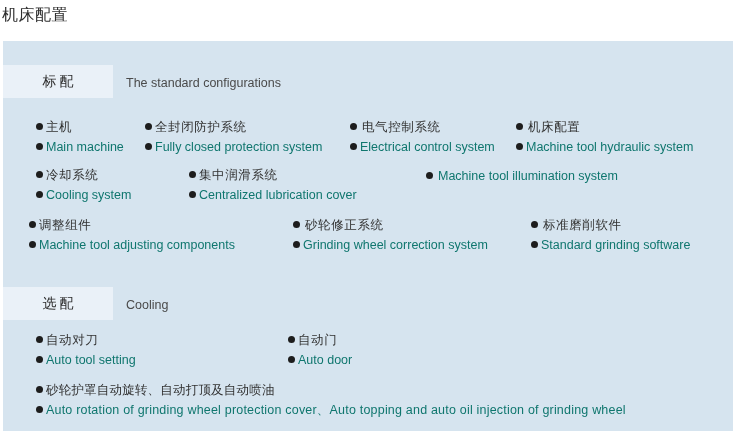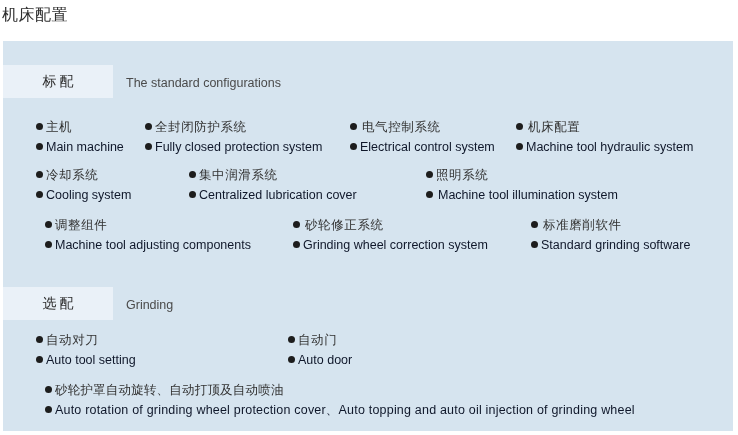--- a/index.html
+++ b/index.html
@@ -89,21 +89,21 @@
     white-space: nowrap;
   }
   .cell .cn {
     font-size: 12.5px;
     color: #313131;
     letter-spacing: 0.6px;
     line-height: 19px;
   }
   .cell .en {
     font-size: 12.5px;
-    color: #0f172a;
+    color: #0f766e;
     line-height: 20px;
   }
   .dot {
     display: inline-block;
     width: 7px;
     height: 7px;
     border-radius: 50%;
     background: #1d1d1d;
     margin-right: 3px;
     vertical-align: 1px;
@@ -155,27 +155,26 @@
       <div class="bullet-row" style="top:125px;">
         <div class="cell" style="left:33px;">
           <span class="cn"><span class="dot"></span><span>冷却系统</span></span>
           <span class="en"><span class="dot"></span><span>Cooling system</span></span>
         </div>
         <div class="cell" style="left:186px;">
           <span class="cn"><span class="dot"></span><span>集中润滑系统</span></span>
           <span class="en"><span class="dot"></span><span>Centralized lubrication cover</span></span>
         </div>
         <div class="cell" style="left:423px;">
-          <span class="cn"><span class="dot"></span><span>照明系统</span></span>
           <span class="en"><span class="dot gap"></span><span>Machine tool illumination system</span></span>
         </div>
       </div>
 
       <div class="bullet-row" style="top:175px;">
-        <div class="cell" style="left:42px;">
+        <div class="cell" style="left:26px;">
           <span class="cn"><span class="dot"></span><span>调整组件</span></span>
           <span class="en"><span class="dot"></span><span>Machine tool adjusting components</span></span>
         </div>
         <div class="cell" style="left:290px;">
           <span class="cn"><span class="dot gap"></span><span>砂轮修正系统</span></span>
           <span class="en"><span class="dot"></span><span>Grinding wheel correction system</span></span>
         </div>
         <div class="cell" style="left:528px;">
           <span class="cn"><span class="dot gap"></span><span>标准磨削软件</span></span>
           <span class="en"><span class="dot"></span><span>Standard grinding software</span></span>
@@ -184,38 +183,38 @@
 
     </div>
   </div>
 
   <div>
 
     <div class="section-head" style="position:absolute; left:0; top:246px; width:646px;">
       <div class="section-tab">
         <span class="section-tab-label">选配</span>
       </div>
-      <div class="section-sub">Grinding</div>
+      <div class="section-sub">Cooling</div>
     </div>
 
     <div class="rows">
 
       <div class="bullet-row" style="top:290px;">
         <div class="cell" style="left:33px;">
           <span class="cn"><span class="dot"></span><span>自动对刀</span></span>
           <span class="en"><span class="dot"></span><span>Auto tool setting</span></span>
         </div>
         <div class="cell" style="left:285px;">
           <span class="cn"><span class="dot"></span><span>自动门</span></span>
           <span class="en"><span class="dot"></span><span>Auto door</span></span>
         </div>
       </div>
 
       <div class="bullet-row wide-row" style="top:340px;">
-        <div class="cell" style="left:42px;">
+        <div class="cell" style="left:33px;">
           <span class="cn"><span class="dot"></span><span>砂轮护罩自动旋转、自动打顶及自动喷油</span></span>
           <span class="en"><span class="dot"></span><span>Auto rotation of grinding wheel protection cover、Auto topping and auto oil injection of grinding wheel</span></span>
         </div>
       </div>
 
     </div>
   </div>
 
 </div>
 

